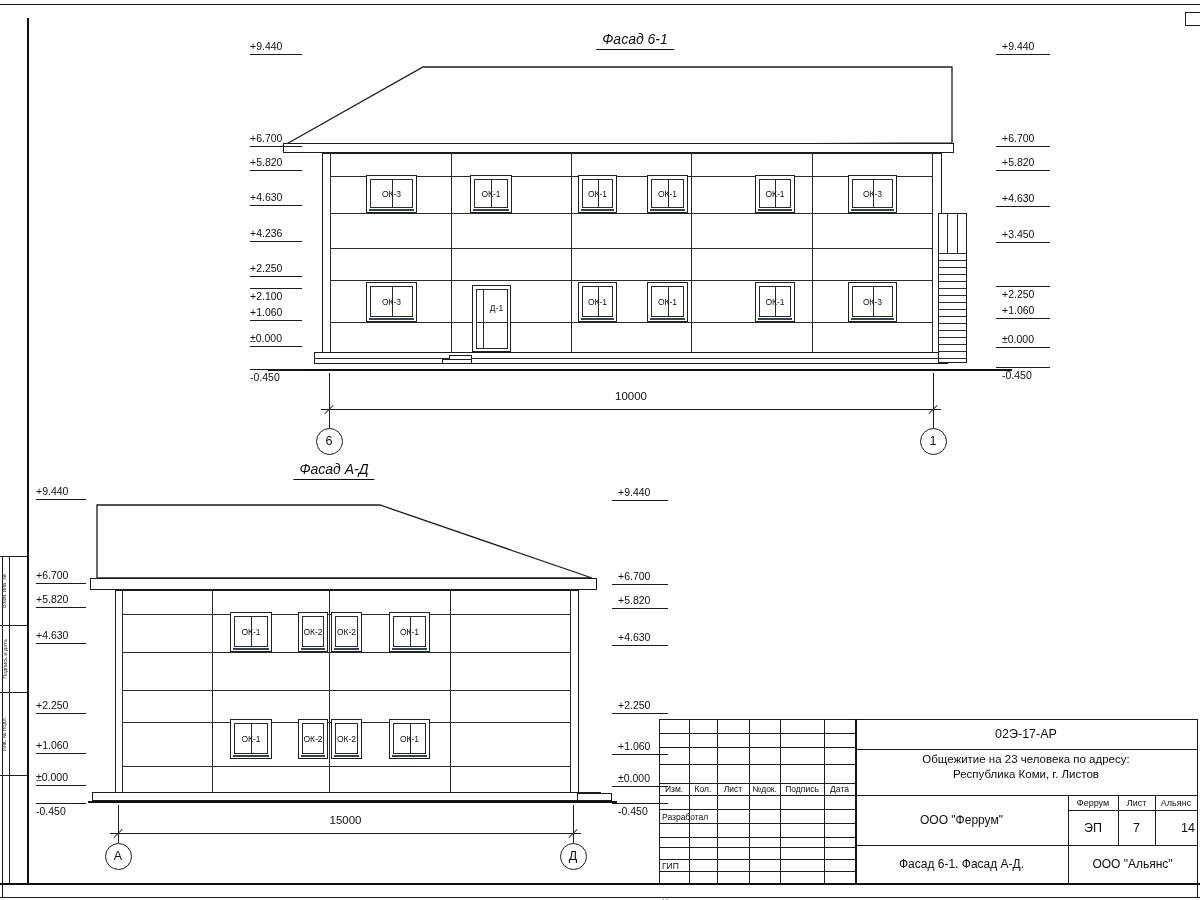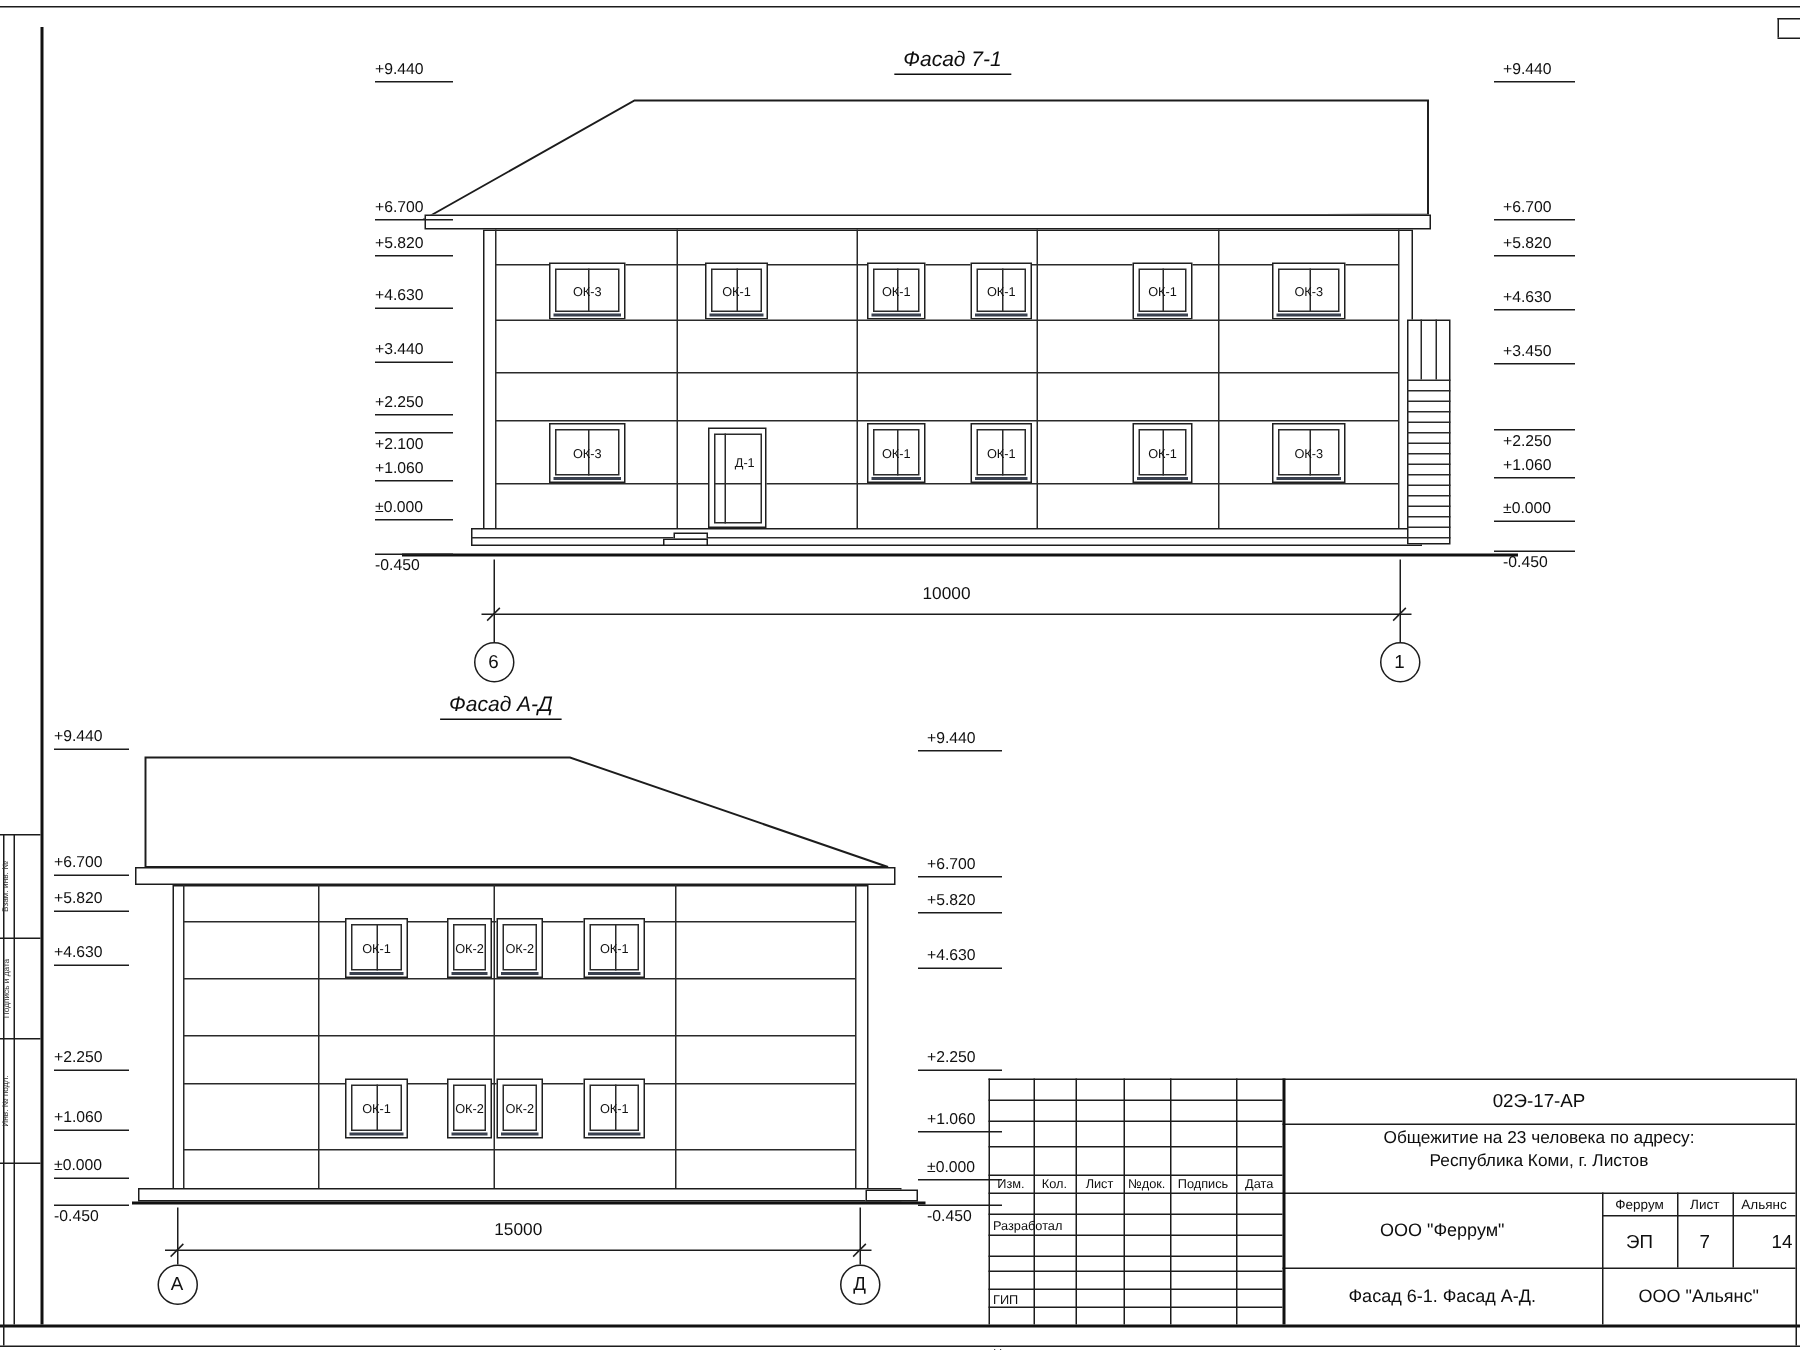--- a/index.html
+++ b/index.html
@@ -118,35 +118,35 @@
   <div class="joint-h" style="left:122px;top:614px;width:448px;"></div>
   <div class="joint-h" style="left:122px;top:652px;width:448px;"></div>
   <div class="joint-h" style="left:122px;top:690px;width:448px;"></div>
   <div class="joint-h" style="left:122px;top:722px;width:448px;"></div>
   <div class="joint-h" style="left:122px;top:766px;width:448px;"></div>
   <div class="abs" style="left:92px;top:792px;width:509px;height:9px;border:1.2px solid #1c1c1c;box-sizing:border-box;background:#fff;"></div>
   <div class="abs" style="left:577px;top:793px;width:35px;height:8px;border:1px solid #1c1c1c;box-sizing:border-box;background:#fff;"></div>
   <div class="hl2" style="left:88px;top:801px;width:529px;"></div>
 
   <div id="generated">
-      <div class="fac-title" style="position: absolute; left: 635px; top: 31px; transform: translateX(-50%);">Фасад 7-1</div>
+      <div class="fac-title" style="position: absolute; left: 635px; top: 31px; transform: translateX(-50%);">Фасад 6-1</div>
       <div style="position: absolute; left: 250px; top: 54px; width: 52px; height: 1px; background: rgb(28, 28, 28);"></div>
       <div class="elev-text" style="position: absolute; left: 250px; width: 46px; text-align: left; top: 40px;">+9.440</div>
       <svg width="14" height="12" style="position: absolute; left: 287px; top: 54px; overflow: visible;"></svg>
       <div style="position: absolute; left: 250px; top: 146px; width: 52px; height: 1px; background: rgb(28, 28, 28);"></div>
       <div class="elev-text" style="position: absolute; left: 250px; width: 46px; text-align: left; top: 132px;">+6.700</div>
       <svg width="14" height="12" style="position: absolute; left: 287px; top: 146px; overflow: visible;"></svg>
       <div style="position: absolute; left: 250px; top: 170px; width: 52px; height: 1px; background: rgb(28, 28, 28);"></div>
       <div class="elev-text" style="position: absolute; left: 250px; width: 46px; text-align: left; top: 156px;">+5.820</div>
       <svg width="14" height="12" style="position: absolute; left: 287px; top: 170px; overflow: visible;"></svg>
       <div style="position: absolute; left: 250px; top: 205px; width: 52px; height: 1px; background: rgb(28, 28, 28);"></div>
       <div class="elev-text" style="position: absolute; left: 250px; width: 46px; text-align: left; top: 191px;">+4.630</div>
       <svg width="14" height="12" style="position: absolute; left: 287px; top: 205px; overflow: visible;"></svg>
       <div style="position: absolute; left: 250px; top: 241px; width: 52px; height: 1px; background: rgb(28, 28, 28);"></div>
-      <div class="elev-text" style="position: absolute; left: 250px; width: 46px; text-align: left; top: 227px;">+3.440</div>
+      <div class="elev-text" style="position: absolute; left: 250px; width: 46px; text-align: left; top: 227px;">+4.236</div>
       <svg width="14" height="12" style="position: absolute; left: 287px; top: 241px; overflow: visible;"></svg>
       <div style="position: absolute; left: 250px; top: 276px; width: 52px; height: 1px; background: rgb(28, 28, 28);"></div>
       <div class="elev-text" style="position: absolute; left: 250px; width: 46px; text-align: left; top: 262px;">+2.250</div>
       <svg width="14" height="12" style="position: absolute; left: 287px; top: 276px; overflow: visible;"></svg>
       <div style="position: absolute; left: 250px; top: 288px; width: 52px; height: 1px; background: rgb(28, 28, 28);"></div>
       <div class="elev-text" style="position: absolute; left: 250px; width: 46px; text-align: left; top: 290px;">+2.100</div>
       <svg width="14" height="12" style="position: absolute; left: 287px; top: 276px; overflow: visible;"></svg>
       <div style="position: absolute; left: 250px; top: 320px; width: 52px; height: 1px; background: rgb(28, 28, 28);"></div>
       <div class="elev-text" style="position: absolute; left: 250px; width: 46px; text-align: left; top: 306px;">+1.060</div>
       <svg width="14" height="12" style="position: absolute; left: 287px; top: 320px; overflow: visible;"></svg>

